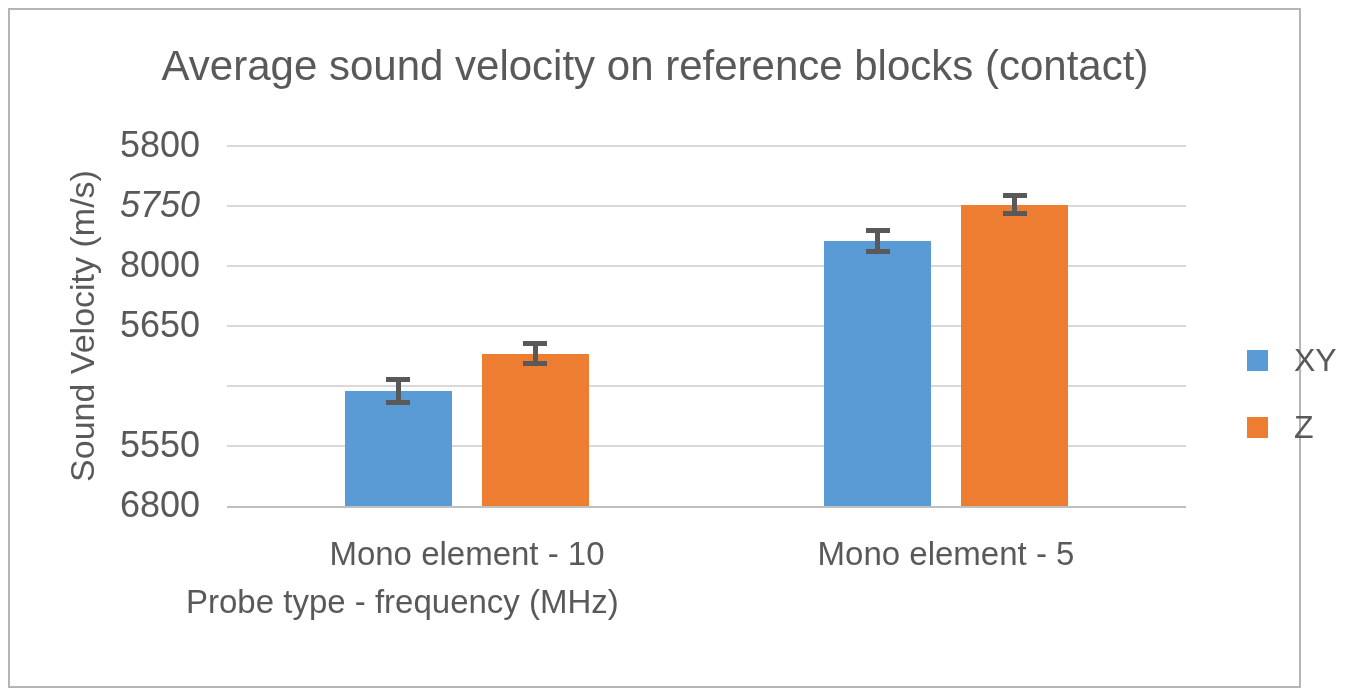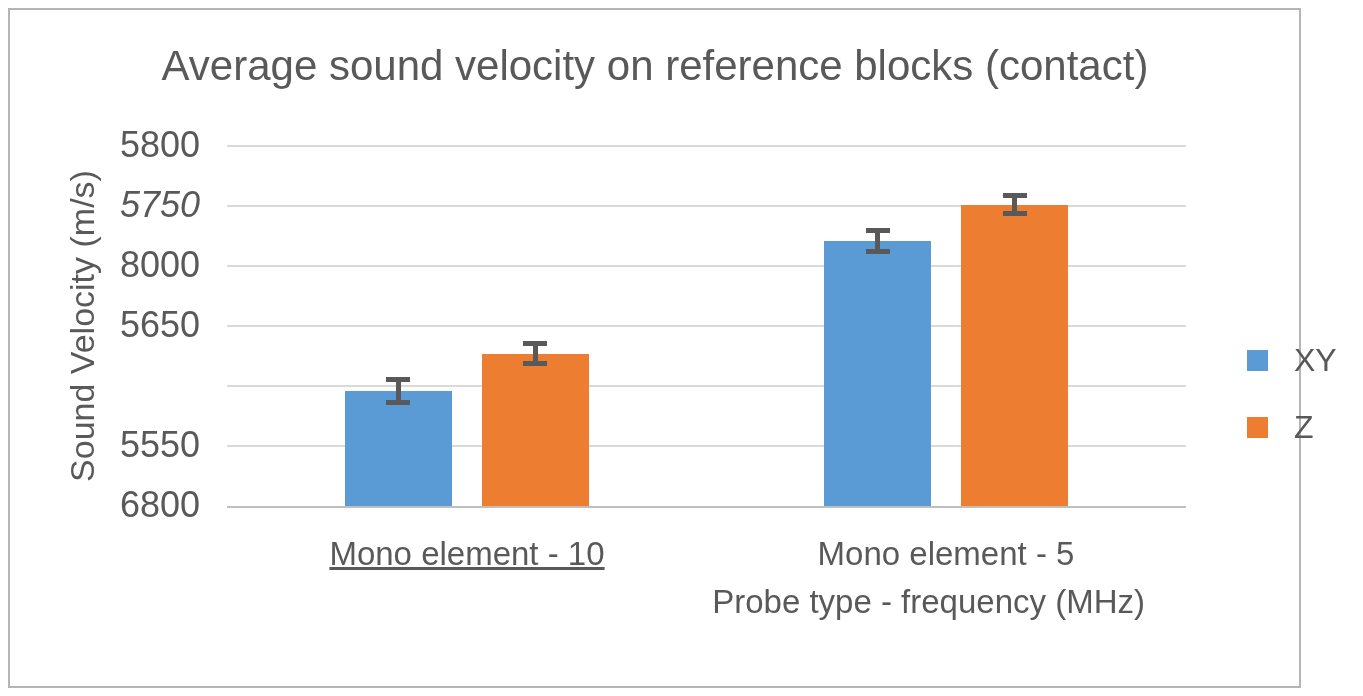--- a/index.html
+++ b/index.html
@@ -24,23 +24,23 @@
   .errbar .cap.top{top:-2px;}
   .errbar .cap.bot{bottom:-2px;}
   .ytick{position:absolute;left:60px;width:140px;text-align:right;
          font-size:36px;transform:translateY(-52%);color:var(--text-color,#595959);}
   .y-axis-title-wrap{position:absolute;left:56px;top:146px;width:52px;height:360px;}
   .y-axis-title-wrap span{position:absolute;left:50%;top:50%;
         transform:translate(-50%,-50%) rotate(-90deg);white-space:nowrap;
         font-size:34px;color:var(--text-color,#595959);}
   .cat-label{position:absolute;top:535px;width:480px;text-align:center;
              font-size:33px;color:var(--text-color,#595959);}
-  .cat-0{left:227px;text-decoration:underline;} .cat-1{left:706px;}
+  .cat-0{left:227px;} .cat-1{left:706px;}
   .x-axis-title{position:absolute;left:227px;width:959px;top:583px;
-                text-align:right;font-size:33px;transform:translateX(-41px);
+                text-align:left;font-size:33px;transform:translateX(-41px);
                 color:var(--text-color,#595959);}
   #legend{position:absolute;left:1247px;top:342px;display:flex;
           flex-direction:column;gap:30px;}
   .legend-entry{display:flex;align-items:center;gap:26px;}
   .legend-swatch{width:21px;height:21px;flex:0 0 21px;}
   .legend-label{font-size:32px;color:var(--text-color,#595959);line-height:1.15;}
 </style>
 </head>
 <body>
 

